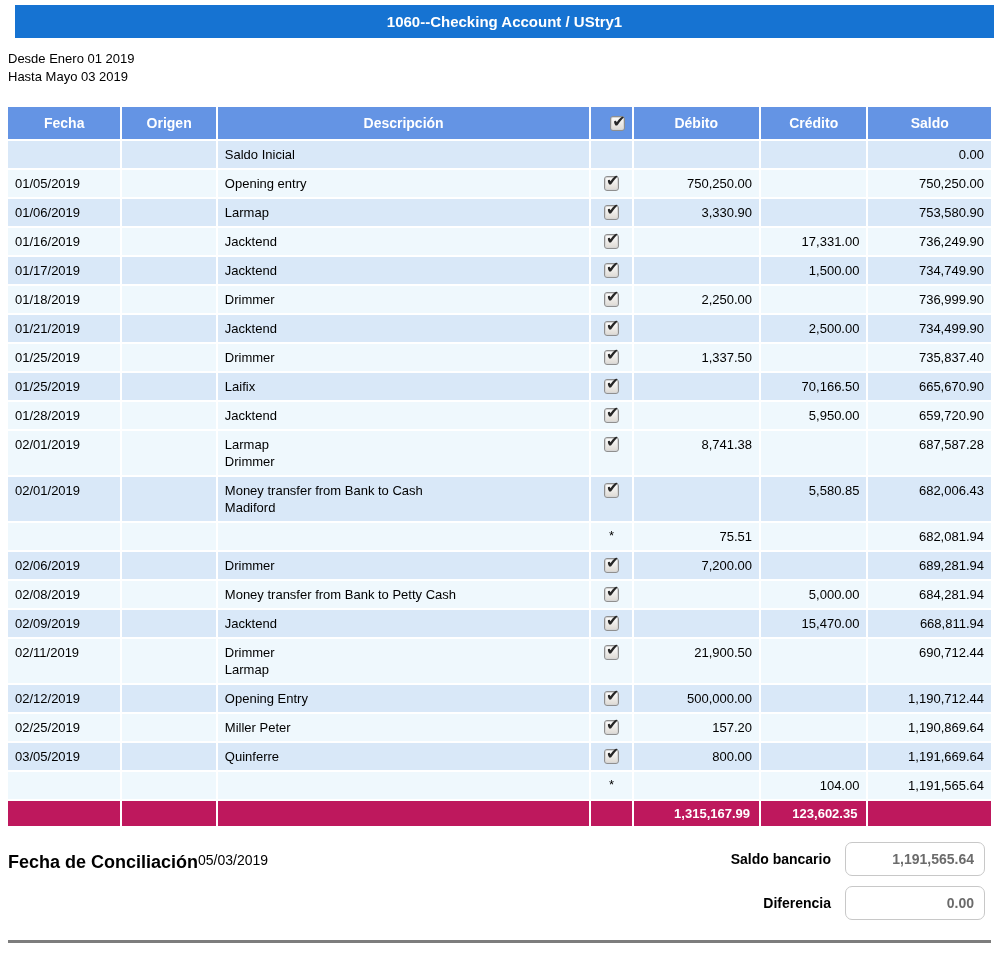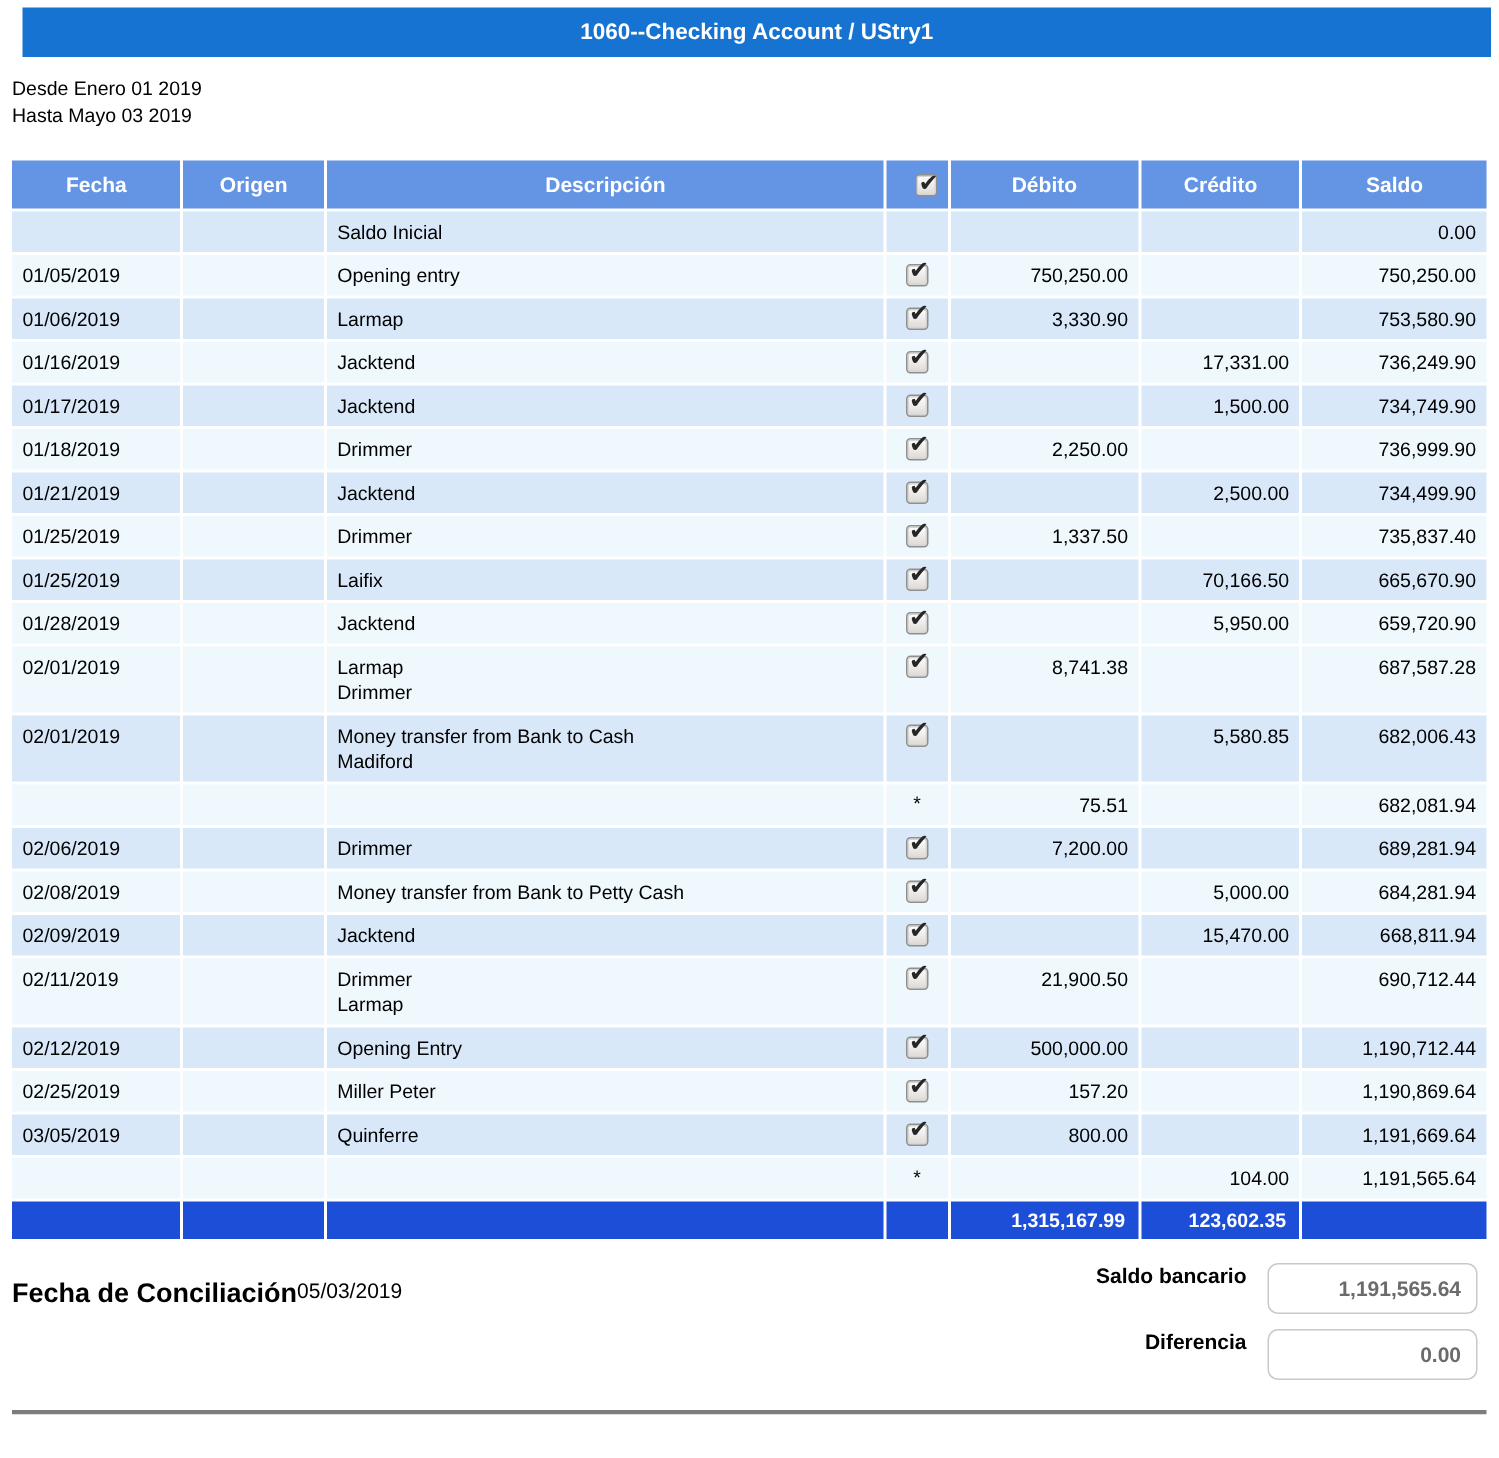--- a/index.html
+++ b/index.html
@@ -62,21 +62,21 @@
     vertical-align: top;
     line-height: 17px;
     font-size: 13px;
   }
   tr.row-blue td { background: #d9e8f8; }
   tr.row-pale td { background: #eff8fd; }
   td.num { text-align: right; }
   td.ctr { text-align: center; padding-top: 4px; }
 
   tfoot td {
-    background: #1d4ed8;
+    background: #be185d;
     color: #ffffff;
     font-weight: bold;
     height: 25px;
     padding: 4px 9px;
     vertical-align: middle;
   }
 
   
   .cb {
     display: inline-block;
@@ -102,21 +102,21 @@
   .bottom {
     display: flex;
     justify-content: space-between;
     margin: 14px 8px 0 8px;
   }
   .fecha-conc { display: flex; margin-top: 10px; }
   .fecha-conc .lbl { font-weight: bold; font-size: 18px; }
   .fecha-conc .val { font-size: 14px; }
 
   .balances { display: flex; flex-direction: column; gap: 10px; margin-right: 6px; }
-  .bal-row { display: flex; align-items: flex-start; justify-content: flex-end; }
+  .bal-row { display: flex; align-items: center; justify-content: flex-end; }
   .bal-row .lbl { font-weight: bold; font-size: 14px; margin-right: 14px; }
   .bal-row input {
     width: 140px; height: 34px;
     border: 1px solid #c8c8c8;
     border-radius: 7px;
     text-align: right;
     padding: 0 10px;
     font-family: "Liberation Sans", sans-serif;
     font-size: 14px;
     font-weight: bold;

